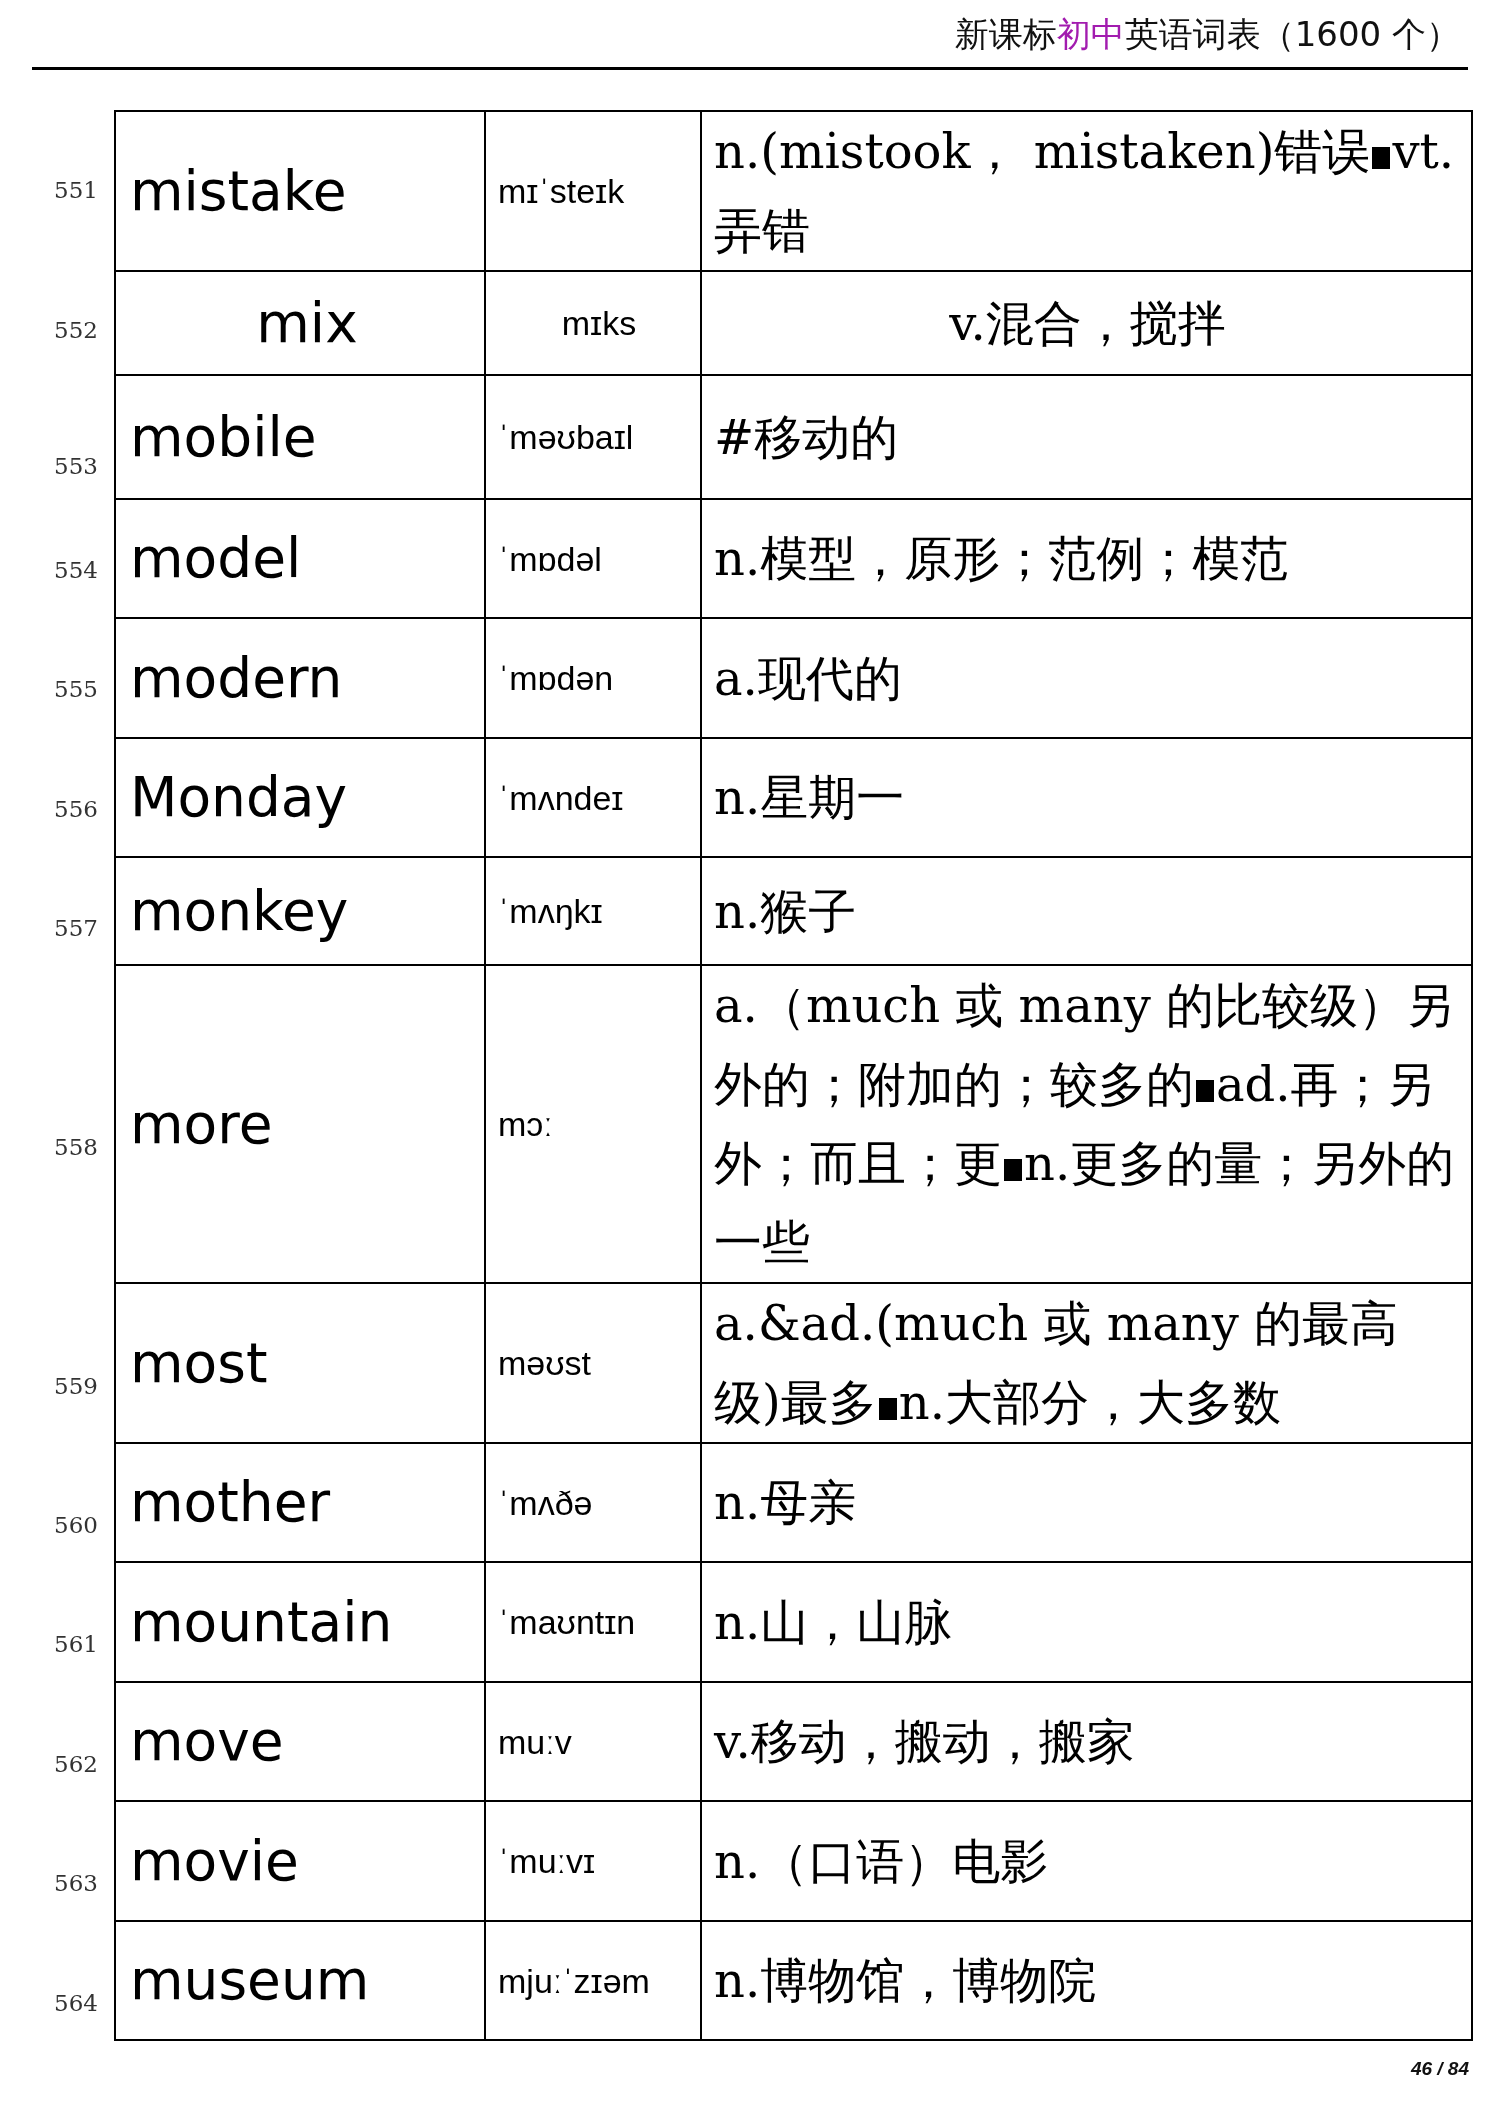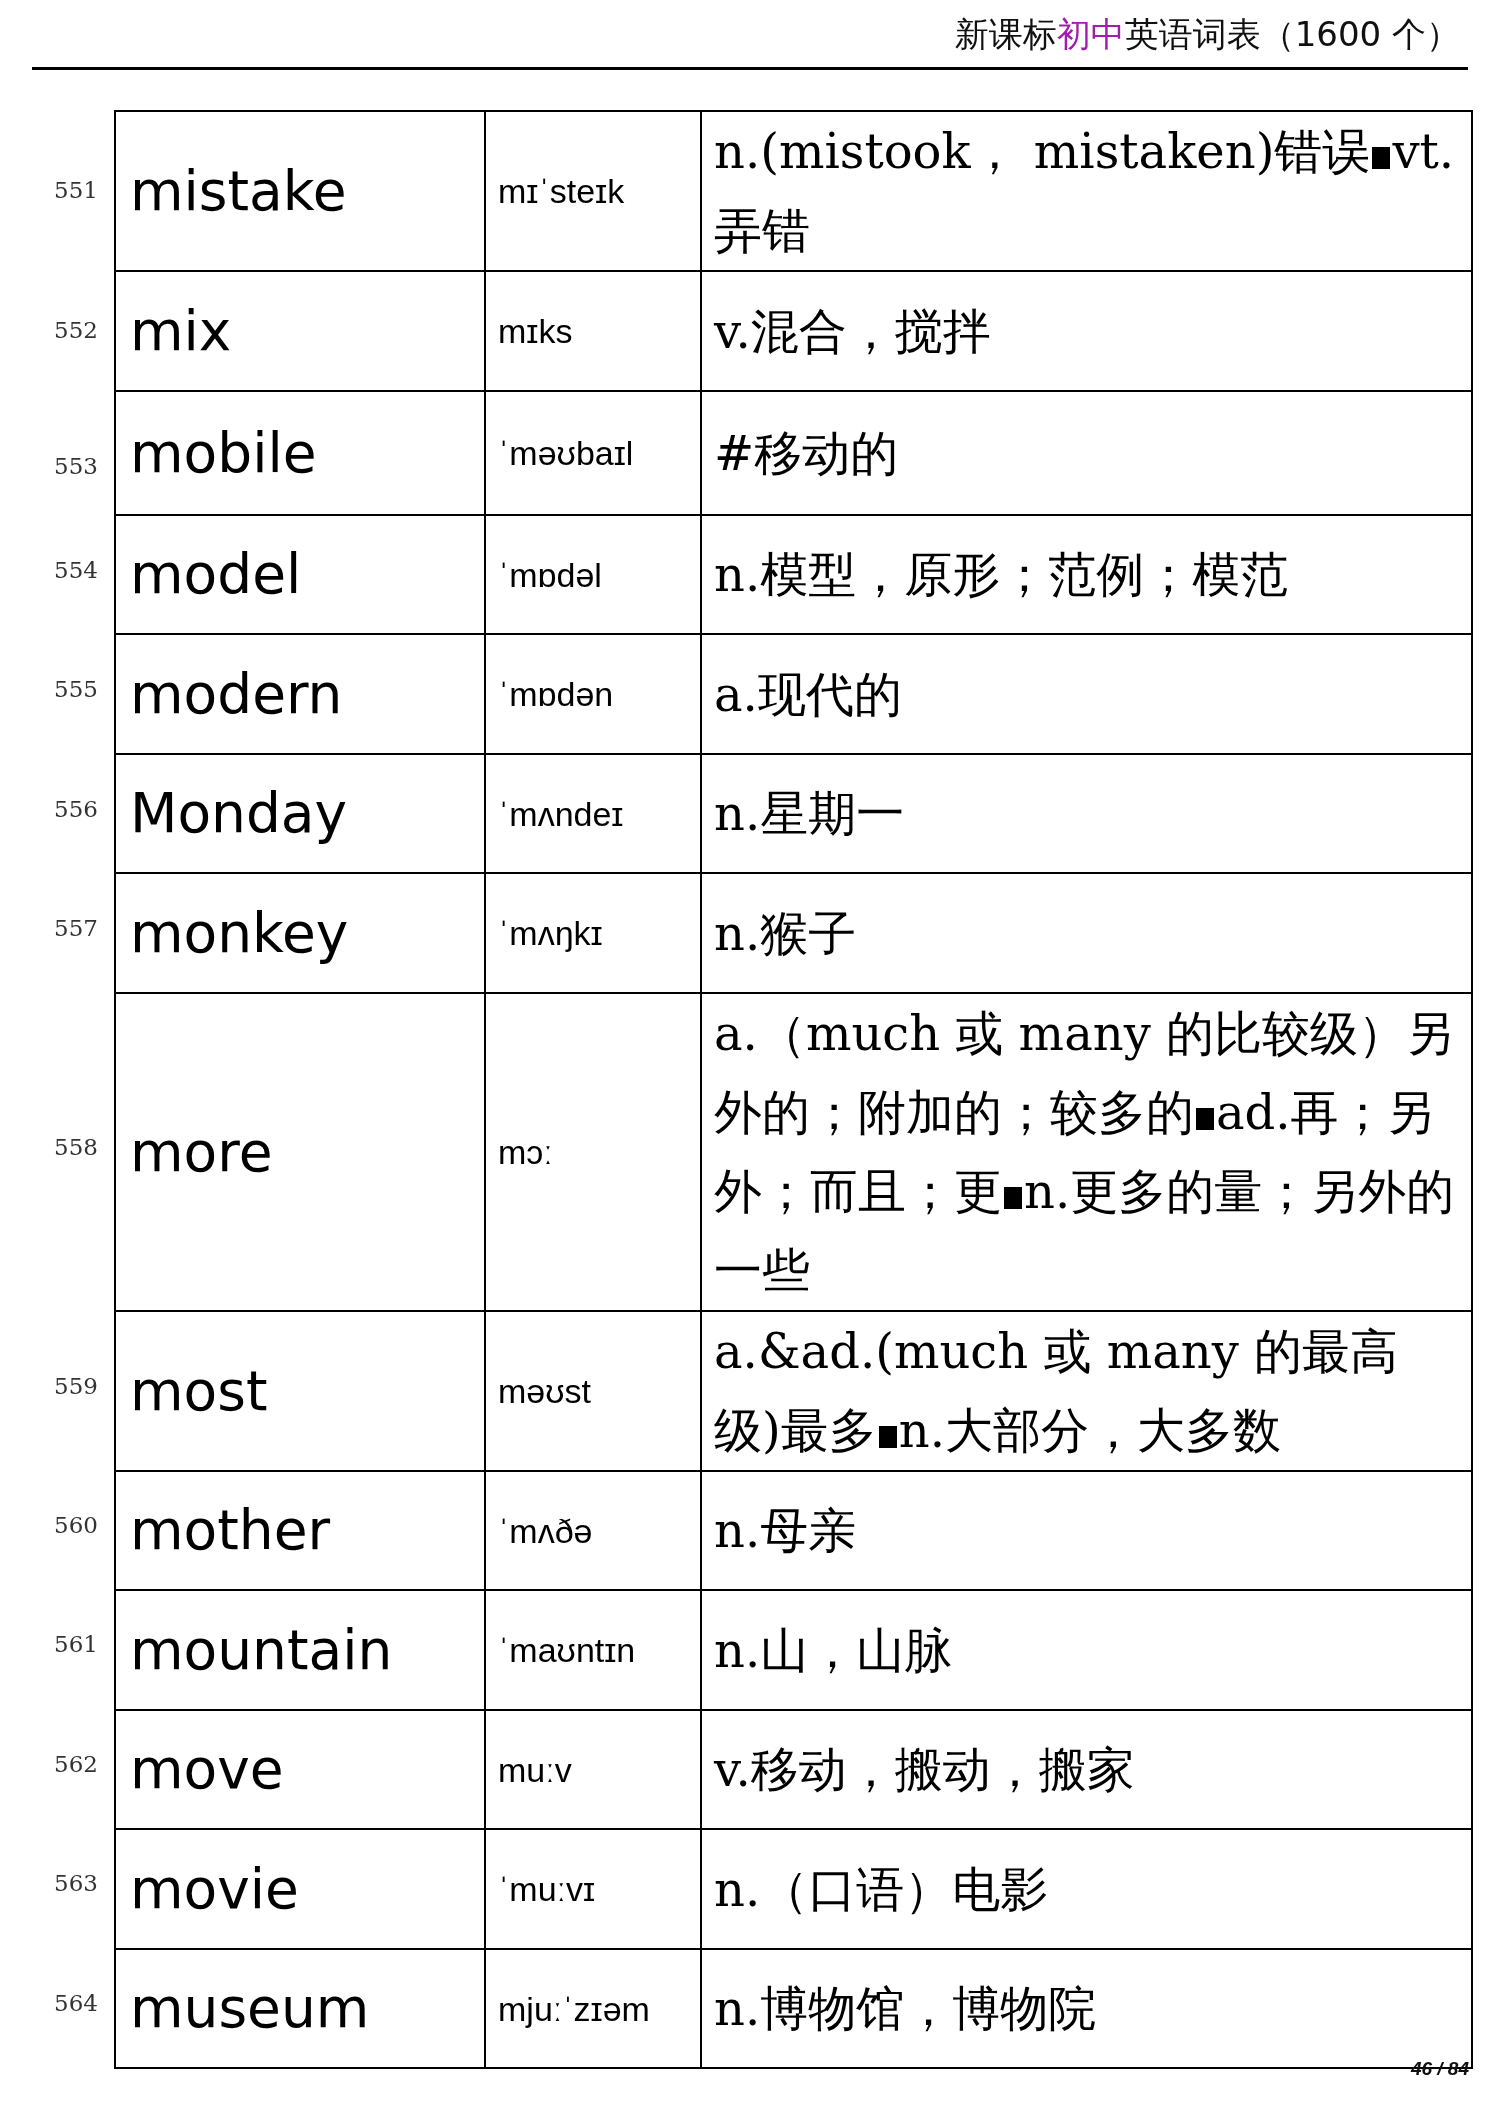--- a/index.html
+++ b/index.html
@@ -65,21 +65,21 @@
     <col class="col-word">
     <col class="col-phon">
     <col class="col-def">
   </colgroup>
   <tbody id="vocab-body">
       <tr style="height: 160px;">
         <td class="word-cell">mistake</td>
         <td class="phon-cell">mɪˈsteɪk</td>
         <td class="def-cell">n.(mistook， mistaken)错误<span style="display: inline-block; width: 18px; height: 22px; background: rgb(0, 0, 0); margin: 0px 2px; vertical-align: -1px;"></span>vt.弄错</td>
       </tr>
-      <tr style="height: 120px;">
+      <tr style="height: 104px; text-align: center;">
         <td class="word-cell">mix</td>
         <td class="phon-cell">mɪks</td>
         <td class="def-cell">v.混合，搅拌</td>
       </tr>
       <tr style="height: 124px;">
         <td class="word-cell">mobile</td>
         <td class="phon-cell">ˈməʊbaɪl</td>
         <td class="def-cell">#移动的</td>
       </tr>
       <tr style="height: 119px;">
@@ -90,21 +90,21 @@
       <tr style="height: 120px;">
         <td class="word-cell">modern</td>
         <td class="phon-cell">ˈmɒdən</td>
         <td class="def-cell">a.现代的</td>
       </tr>
       <tr style="height: 119px;">
         <td class="word-cell">Monday</td>
         <td class="phon-cell">ˈmʌndeɪ</td>
         <td class="def-cell">n.星期一</td>
       </tr>
-      <tr style="height: 120px;">
+      <tr style="height: 108px;">
         <td class="word-cell">monkey</td>
         <td class="phon-cell">ˈmʌŋkɪ</td>
         <td class="def-cell">n.猴子</td>
       </tr>
       <tr style="height: 318px;">
         <td class="word-cell">more</td>
         <td class="phon-cell">mɔː</td>
         <td class="def-cell">a.（much 或 many 的比较级）另外的；附加的；较多的<span style="display: inline-block; width: 18px; height: 22px; background: rgb(0, 0, 0); margin: 0px 2px; vertical-align: -1px;"></span>ad.再；另外；而且；更<span style="display: inline-block; width: 18px; height: 22px; background: rgb(0, 0, 0); margin: 0px 2px; vertical-align: -1px;"></span>n.更多的量；另外的一些</td>
       </tr>
       <tr style="height: 159px;">

